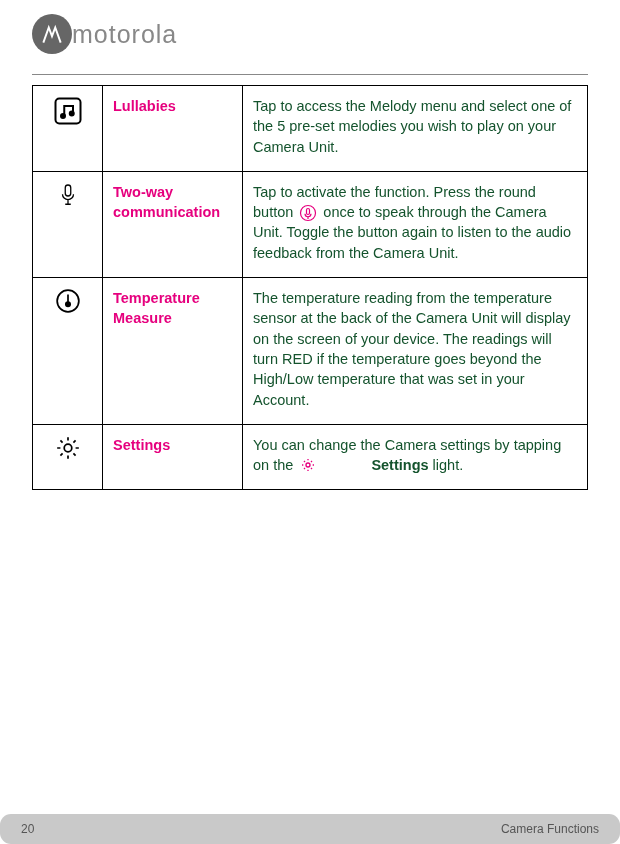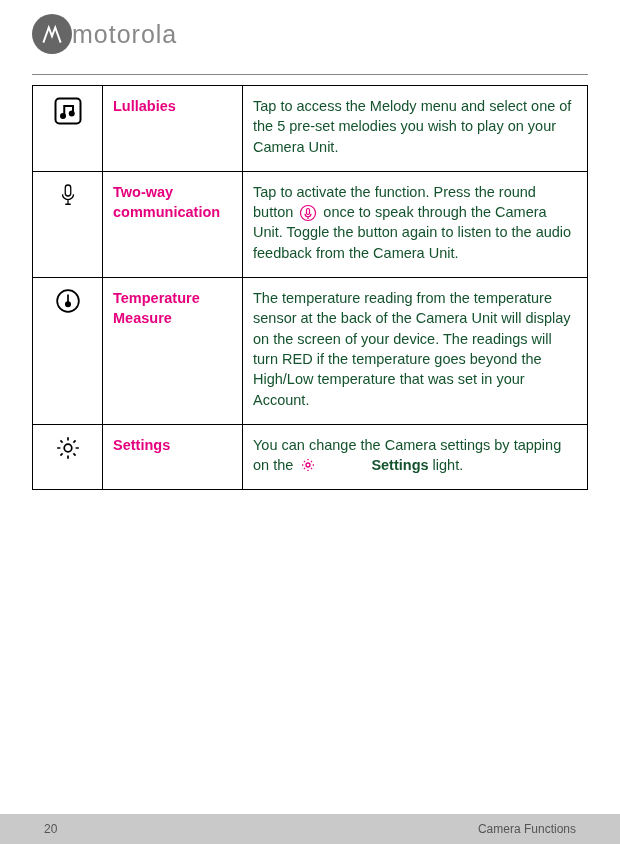--- a/index.html
+++ b/index.html
@@ -71,23 +71,24 @@
     margin: 0 2px;
   }
   .footer {
     position: absolute;
     left: 0; right: 0; bottom: 0;
     background: #c9c9c9;
     height: 30px;
     display: flex;
     align-items: center;
     justify-content: space-between;
-    padding: 0 44px;
+    padding: 0 21px;
     font-size: 12px;
     color: #555;
+    border-radius: 11px;
   }
   svg { display: block; margin: 0 auto; }
 </style>
 </head>
 <body>
 
 <div class="page">
   <div class="logo-row">
     <div class="logo-mark">
       <svg width="26" height="26" viewBox="0 0 24 24">

